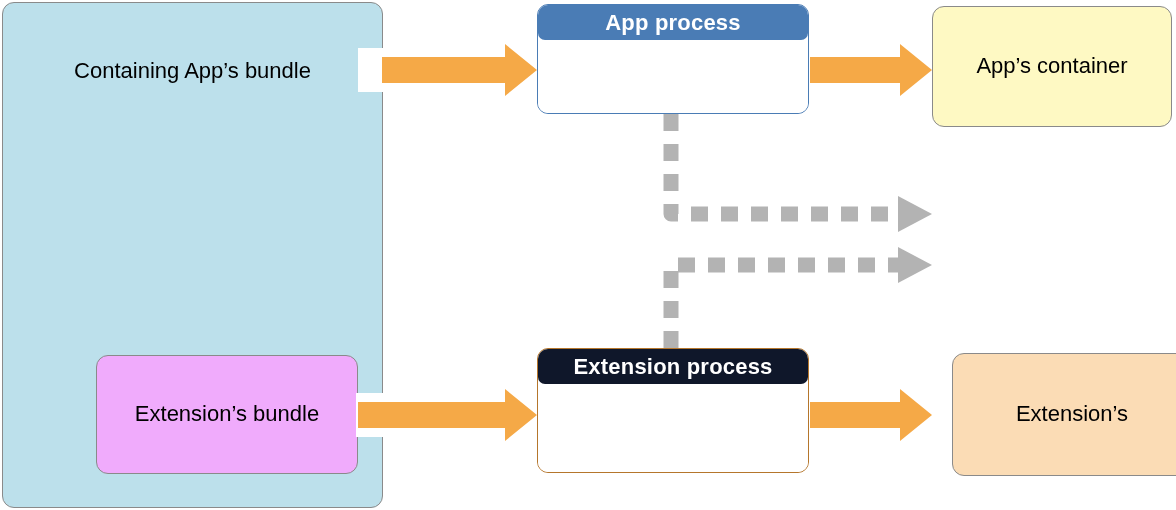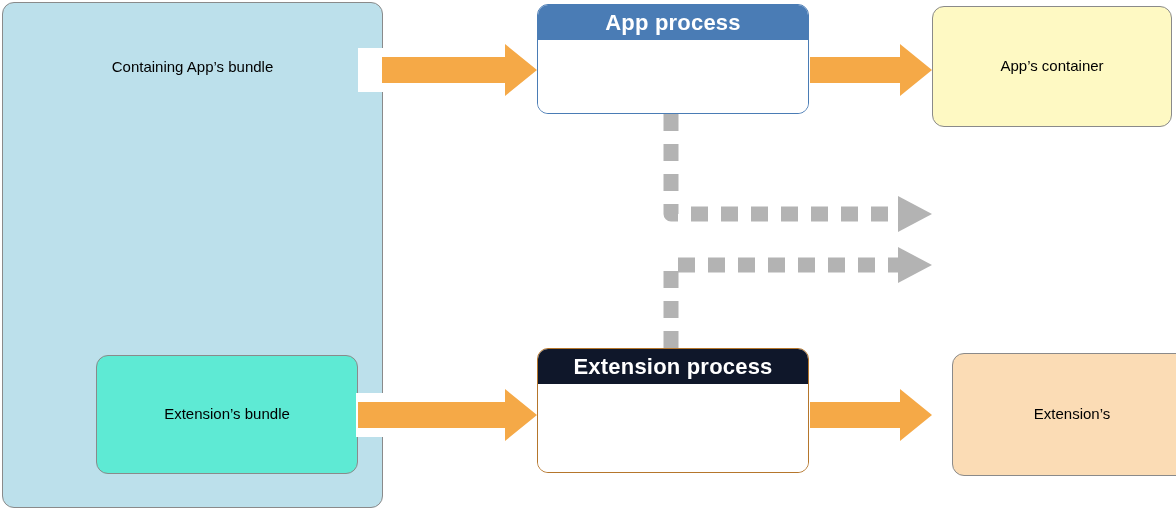--- a/index.html
+++ b/index.html
@@ -20,21 +20,21 @@
   .box {
     position: absolute;
     box-sizing: border-box;
     border-radius: 12px;
     border: 1.5px solid #8a8a8a;
     display: flex;
     align-items: center;
     justify-content: center;
     text-align: center;
     color: #000000;
-    font-size: 15px;
+    font-size: 22px;
     line-height: 1.22;
     font-family: "Liberation Sans", sans-serif;
   }
 
   
   #containing-app-bundle {
     left: 2px;
     top: 2px;
     width: 381px;
     height: 506px;
@@ -43,21 +43,21 @@
     justify-content: center;
     padding-top: 55px;
   }
 
   
   #extension-bundle {
     left: 96px;
     top: 355px;
     width: 262px;
     height: 119px;
-    background: #5eead4;
+    background: #f0abfc;
   }
 
   
   #app-container {
     left: 932px;
     top: 6px;
     width: 240px;
     height: 121px;
     background: #fef9c3;
   }
@@ -88,20 +88,21 @@
   .process .hdr {
     height: 35px;
     display: flex;
     align-items: center;
     justify-content: center;
     color: #ffffff;
     font-weight: bold;
     font-size: 22px;
     letter-spacing: 0.2px;
     font-family: "Liberation Sans", sans-serif;
+    border-radius: 7px;
   }
   .process .body {
     background: #ffffff;
     height: calc(100% - 35px);
   }
 
   #app-process {
     left: 537px;
     top: 4px;
     width: 272px;

